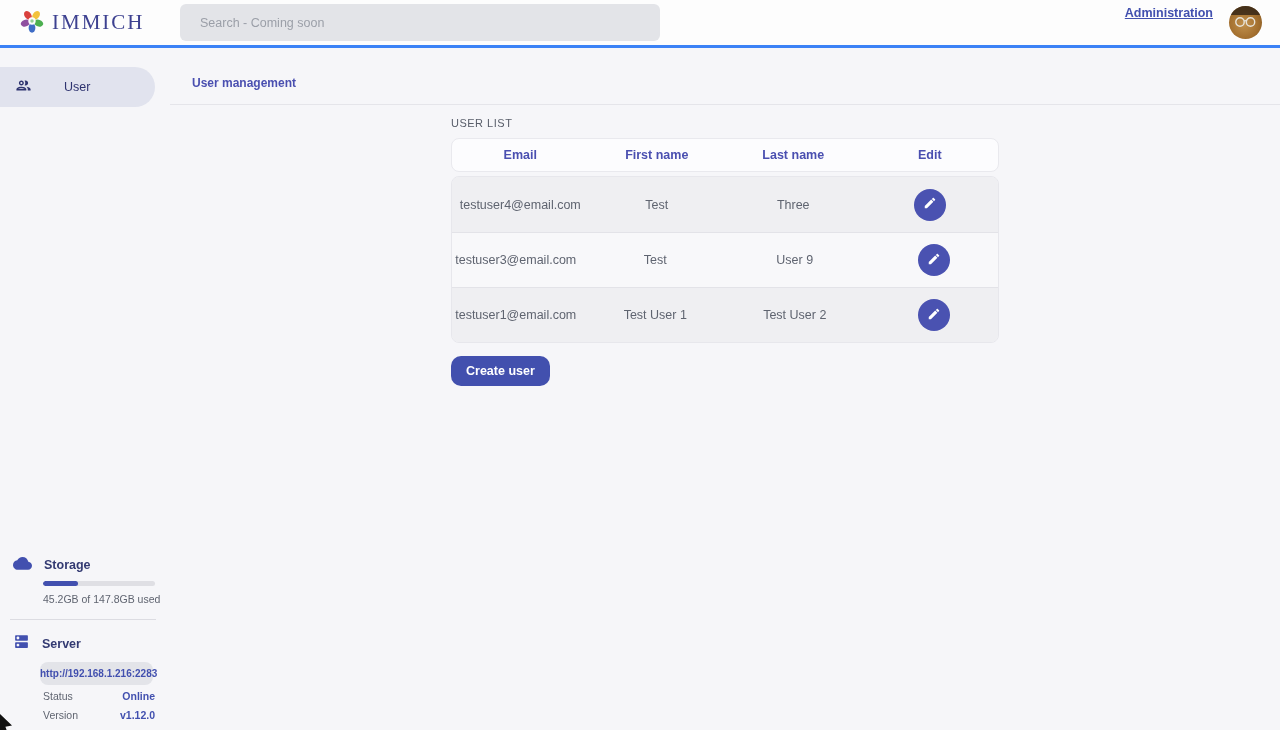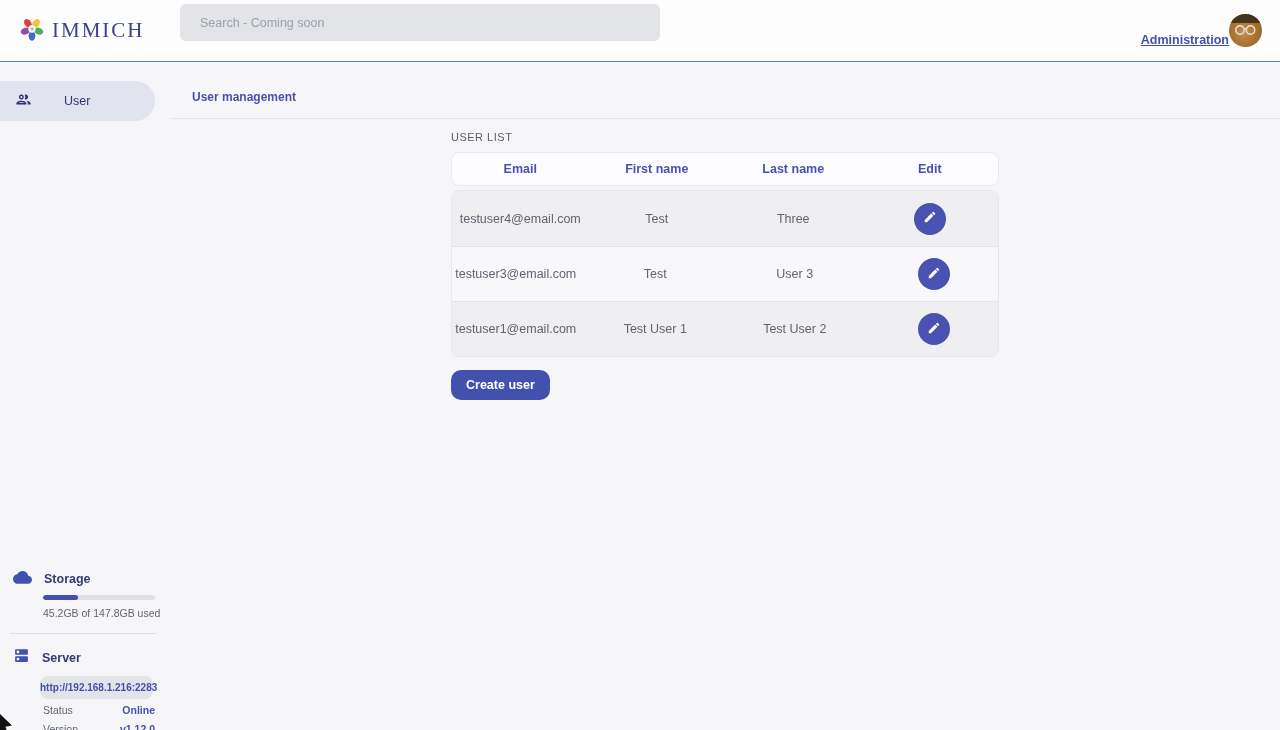--- a/index.html
+++ b/index.html
@@ -6,23 +6,23 @@
   html, body { width: 1280px; height: 730px; overflow: hidden; }
   body {
     font-family: "Liberation Sans", "DejaVu Sans", sans-serif;
     background: #f6f6f9;
     color: #5f6470;
     position: relative;
   }
 
   
   .app-header {
-    height: 62px;
+    height: 48px;
     background: #fdfdfd;
-    border-bottom: 1px solid #3b82f6;
+    border-bottom: 3px solid #3b82f6;
     display: flex;
     align-items: center;
     position: relative;
   }
   .logo { display: flex; align-items: center; gap: 7px; margin-left: 19px; }
   .logo-text {
     font-family: "Liberation Serif", "DejaVu Serif", serif;
     font-size: 21px;
     letter-spacing: 2px;
     color: #3d4190;
@@ -38,21 +38,22 @@
     padding: 0 20px;
     font-size: 12.5px;
     color: #6b707c;
     font-family: inherit;
     outline: none;
   }
   .searchbar::placeholder { color: #9b9fa8; opacity: 1; }
   .header-right {
     margin-left: auto;
     display: flex;
-    align-items: flex-end;
+    align-items: flex-start;
+    gap: 16px;
     margin-right: 18px;
   }
   .admin-link {
     font-size: 12.5px;
     font-weight: bold;
     color: #4250af;
     text-decoration: underline;
     cursor: pointer;
   }
   .avatar {
@@ -314,21 +315,21 @@
             <path d="M3 17.25V21h3.75L17.81 9.94l-3.75-3.75L3 17.25zM20.71 7.04c.39-.39.39-1.02 0-1.41l-2.34-2.34c-.39-.39-1.02-.39-1.41 0l-1.83 1.83 3.75 3.75 1.83-1.83z"></path>
           </svg>
         </span>
       </button>
     </div>
   </div>
 
   <div class="table-row row-light">
     <div class="td">testuser3@email.com</div>
     <div class="td">Test</div>
-    <div class="td">User 3</div>
+    <div class="td">User 9</div>
     <div class="td-edit">
       <button class="edit-btn">
         <span>
           <svg width="14" height="14" viewBox="0 0 24 24" fill="#ffffff">
             <path d="M3 17.25V21h3.75L17.81 9.94l-3.75-3.75L3 17.25zM20.71 7.04c.39-.39.39-1.02 0-1.41l-2.34-2.34c-.39-.39-1.02-.39-1.41 0l-1.83 1.83 3.75 3.75 1.83-1.83z"></path>
           </svg>
         </span>
       </button>
     </div>
   </div>

